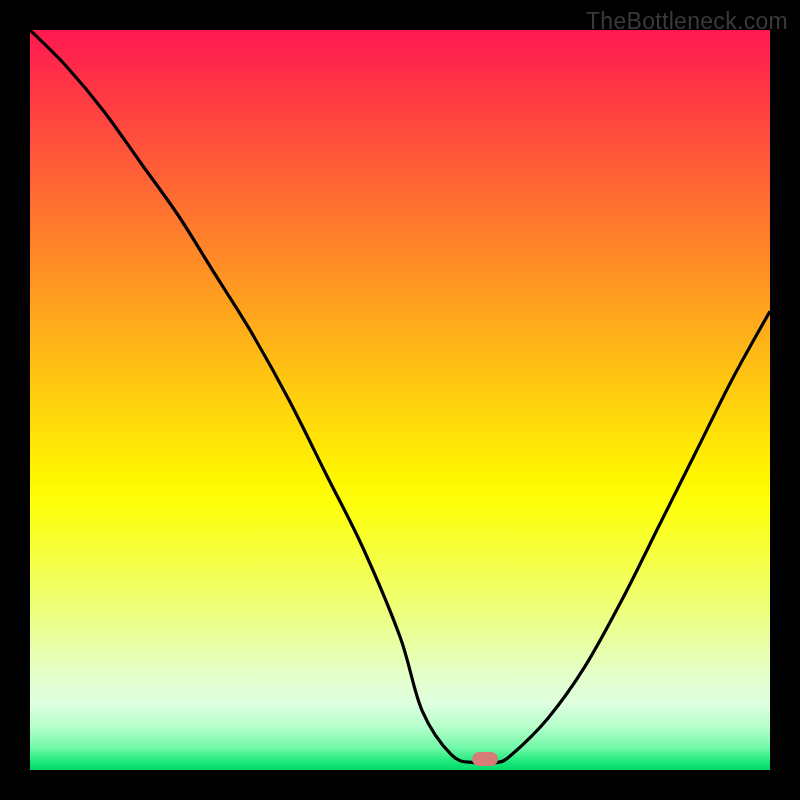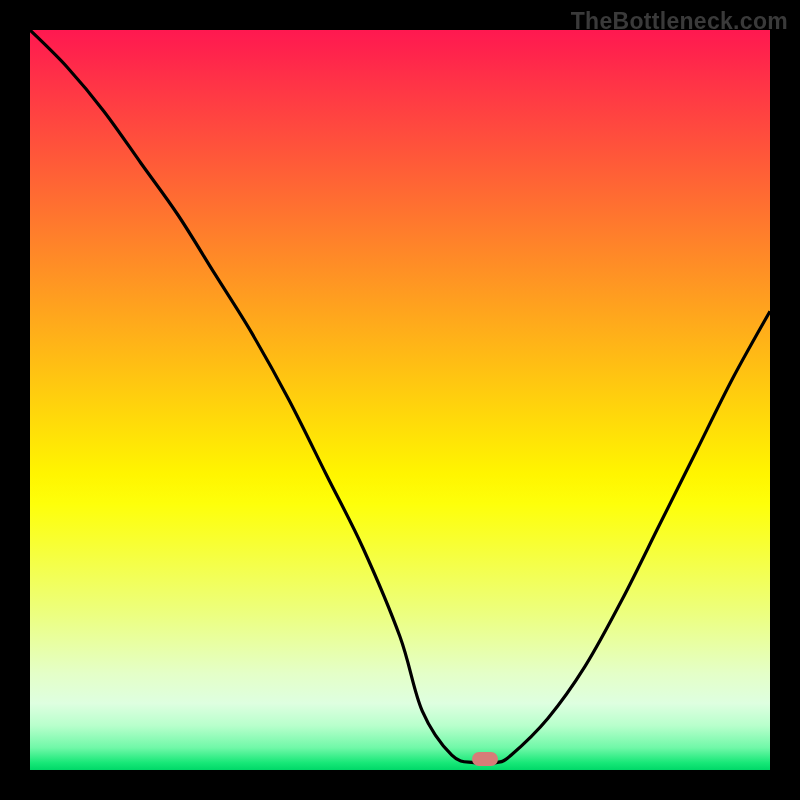--- a/index.html
+++ b/index.html
@@ -47,21 +47,21 @@
       #00d868 100%
     );
     overflow: hidden;
   }
   .watermark {
     position: absolute;
     top: 8px;
     right: 12px;
     font-family: Arial, Helvetica, sans-serif;
     font-size: 23px;
-    font-weight: bold;
+    font-weight: normal;
     color: #3a3a3a;
     letter-spacing: 0.3px;
   }
   .curve-svg {
     position: absolute;
     left: 30px;
     top: 30px;
     width: 740px;
     height: 740px;
   }

